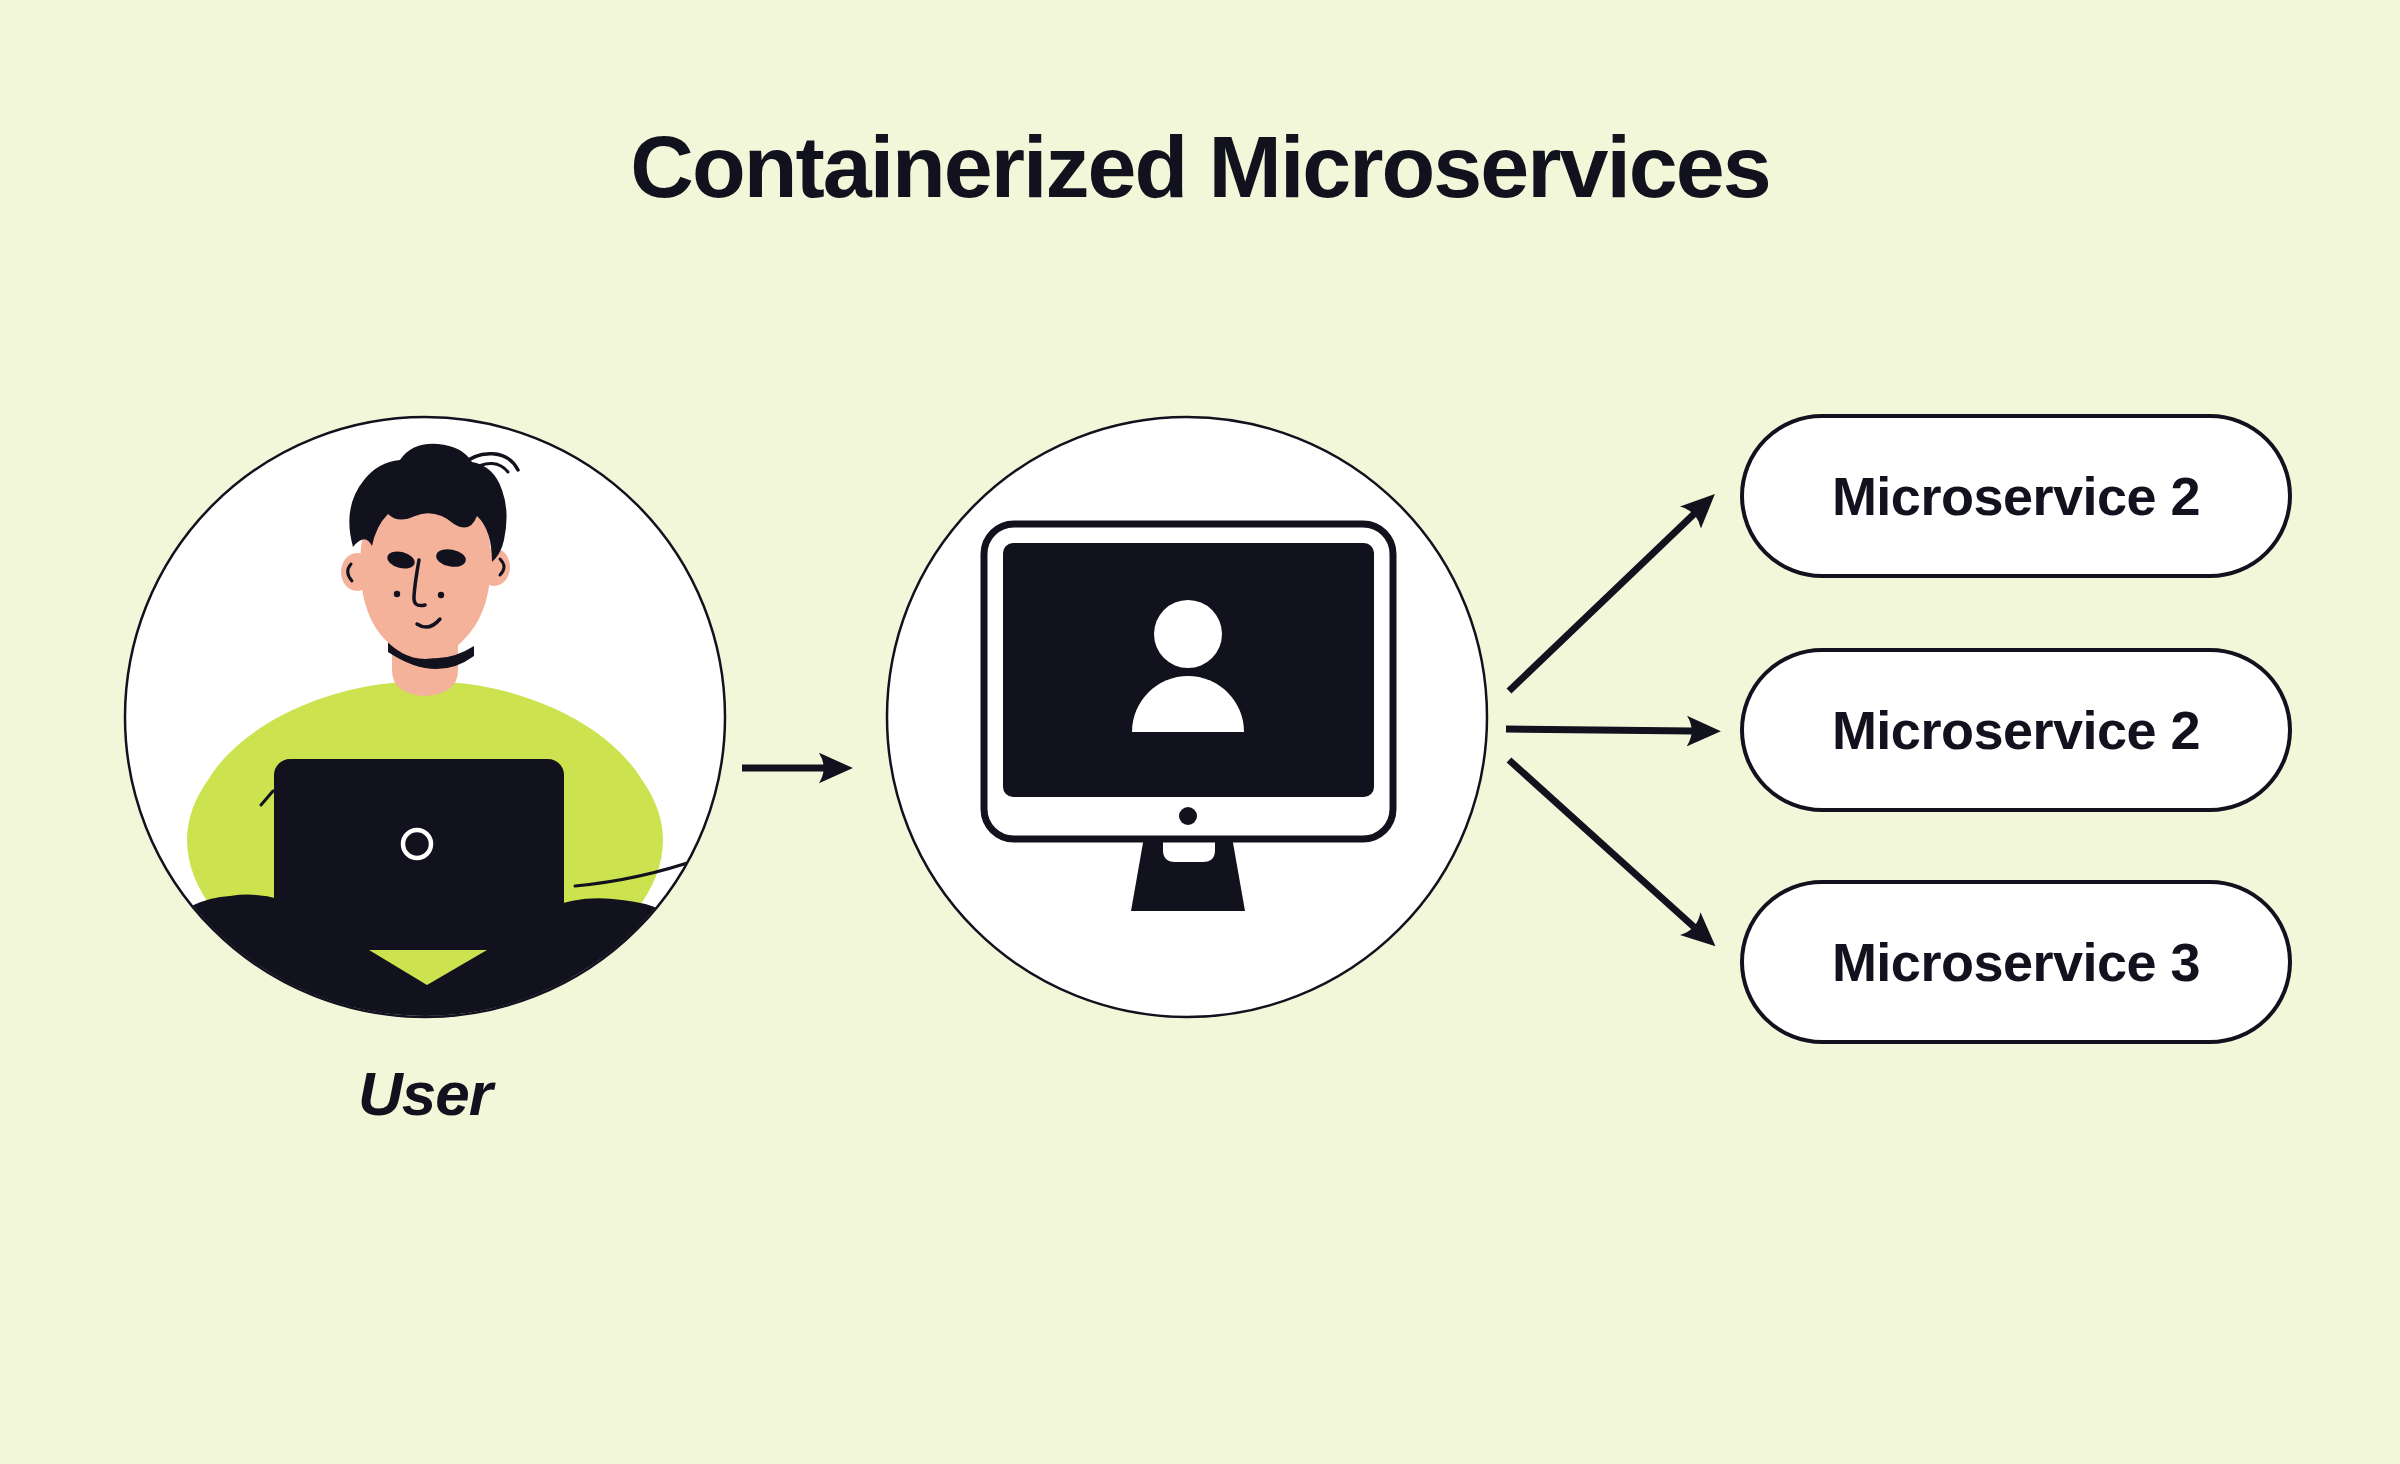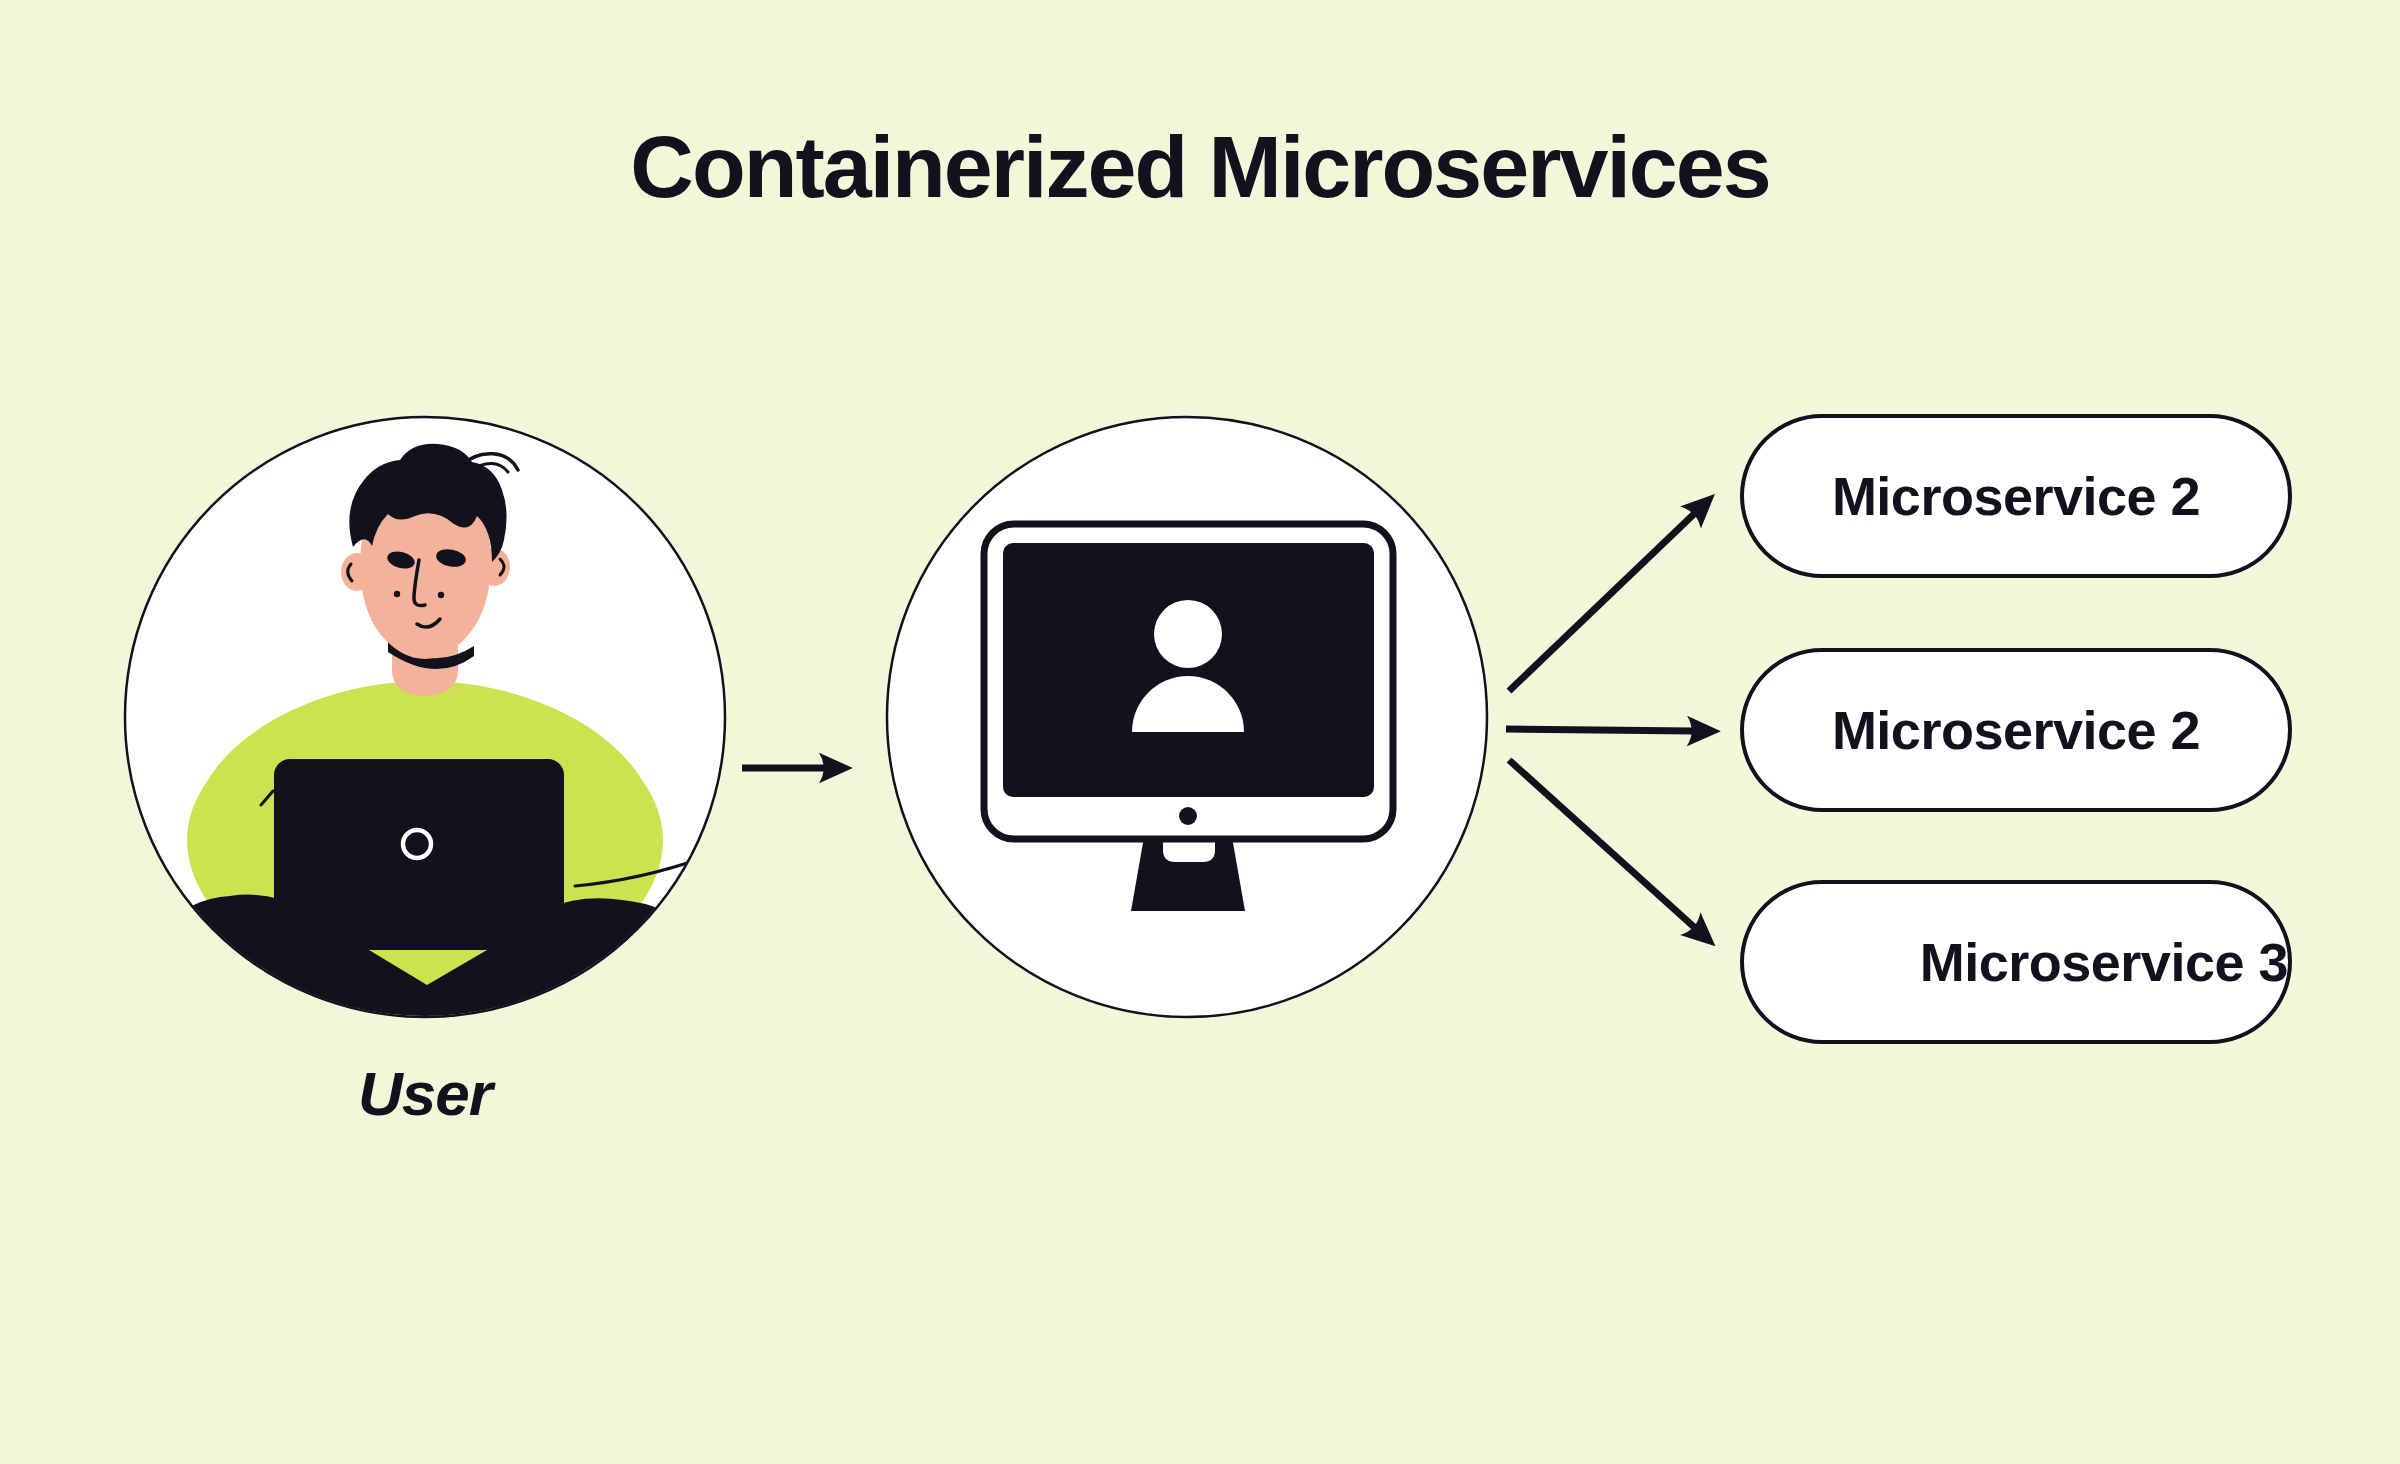--- a/index.html
+++ b/index.html
@@ -42,21 +42,21 @@
     border: 4px solid var(--ink, #12121e);
     border-radius: 90px;
     display: flex; align-items: center; justify-content: center;
   }
   .pill span {
     font-size: 54px; font-weight: 700; color: var(--ink, #12121e);
     letter-spacing: -0.5px;
   }
   .pill-1 { top: 414px; }
   .pill-2 { top: 648px; justify-content: center; }
-  .pill-3 { top: 880px; justify-content: flex-end; }
+  .pill-3 { top: 880px; }
 
   
   .node-circle { fill: #ffffff; stroke: var(--ink, #12121e); stroke-width: 2.5px; }
   .f-ink   { fill: var(--ink, #12121e); }
   .f-lime  { fill: var(--lime, #cde24f); }
   .f-skin  { fill: var(--skin, #f4b29b); }
   .f-white { fill: #ffffff; }
   .s-ink   { stroke: var(--ink, #12121e); fill: none; stroke-linecap: round; stroke-linejoin: round; }
   .s-white { stroke: #ffffff; fill: none; }
 </style>

